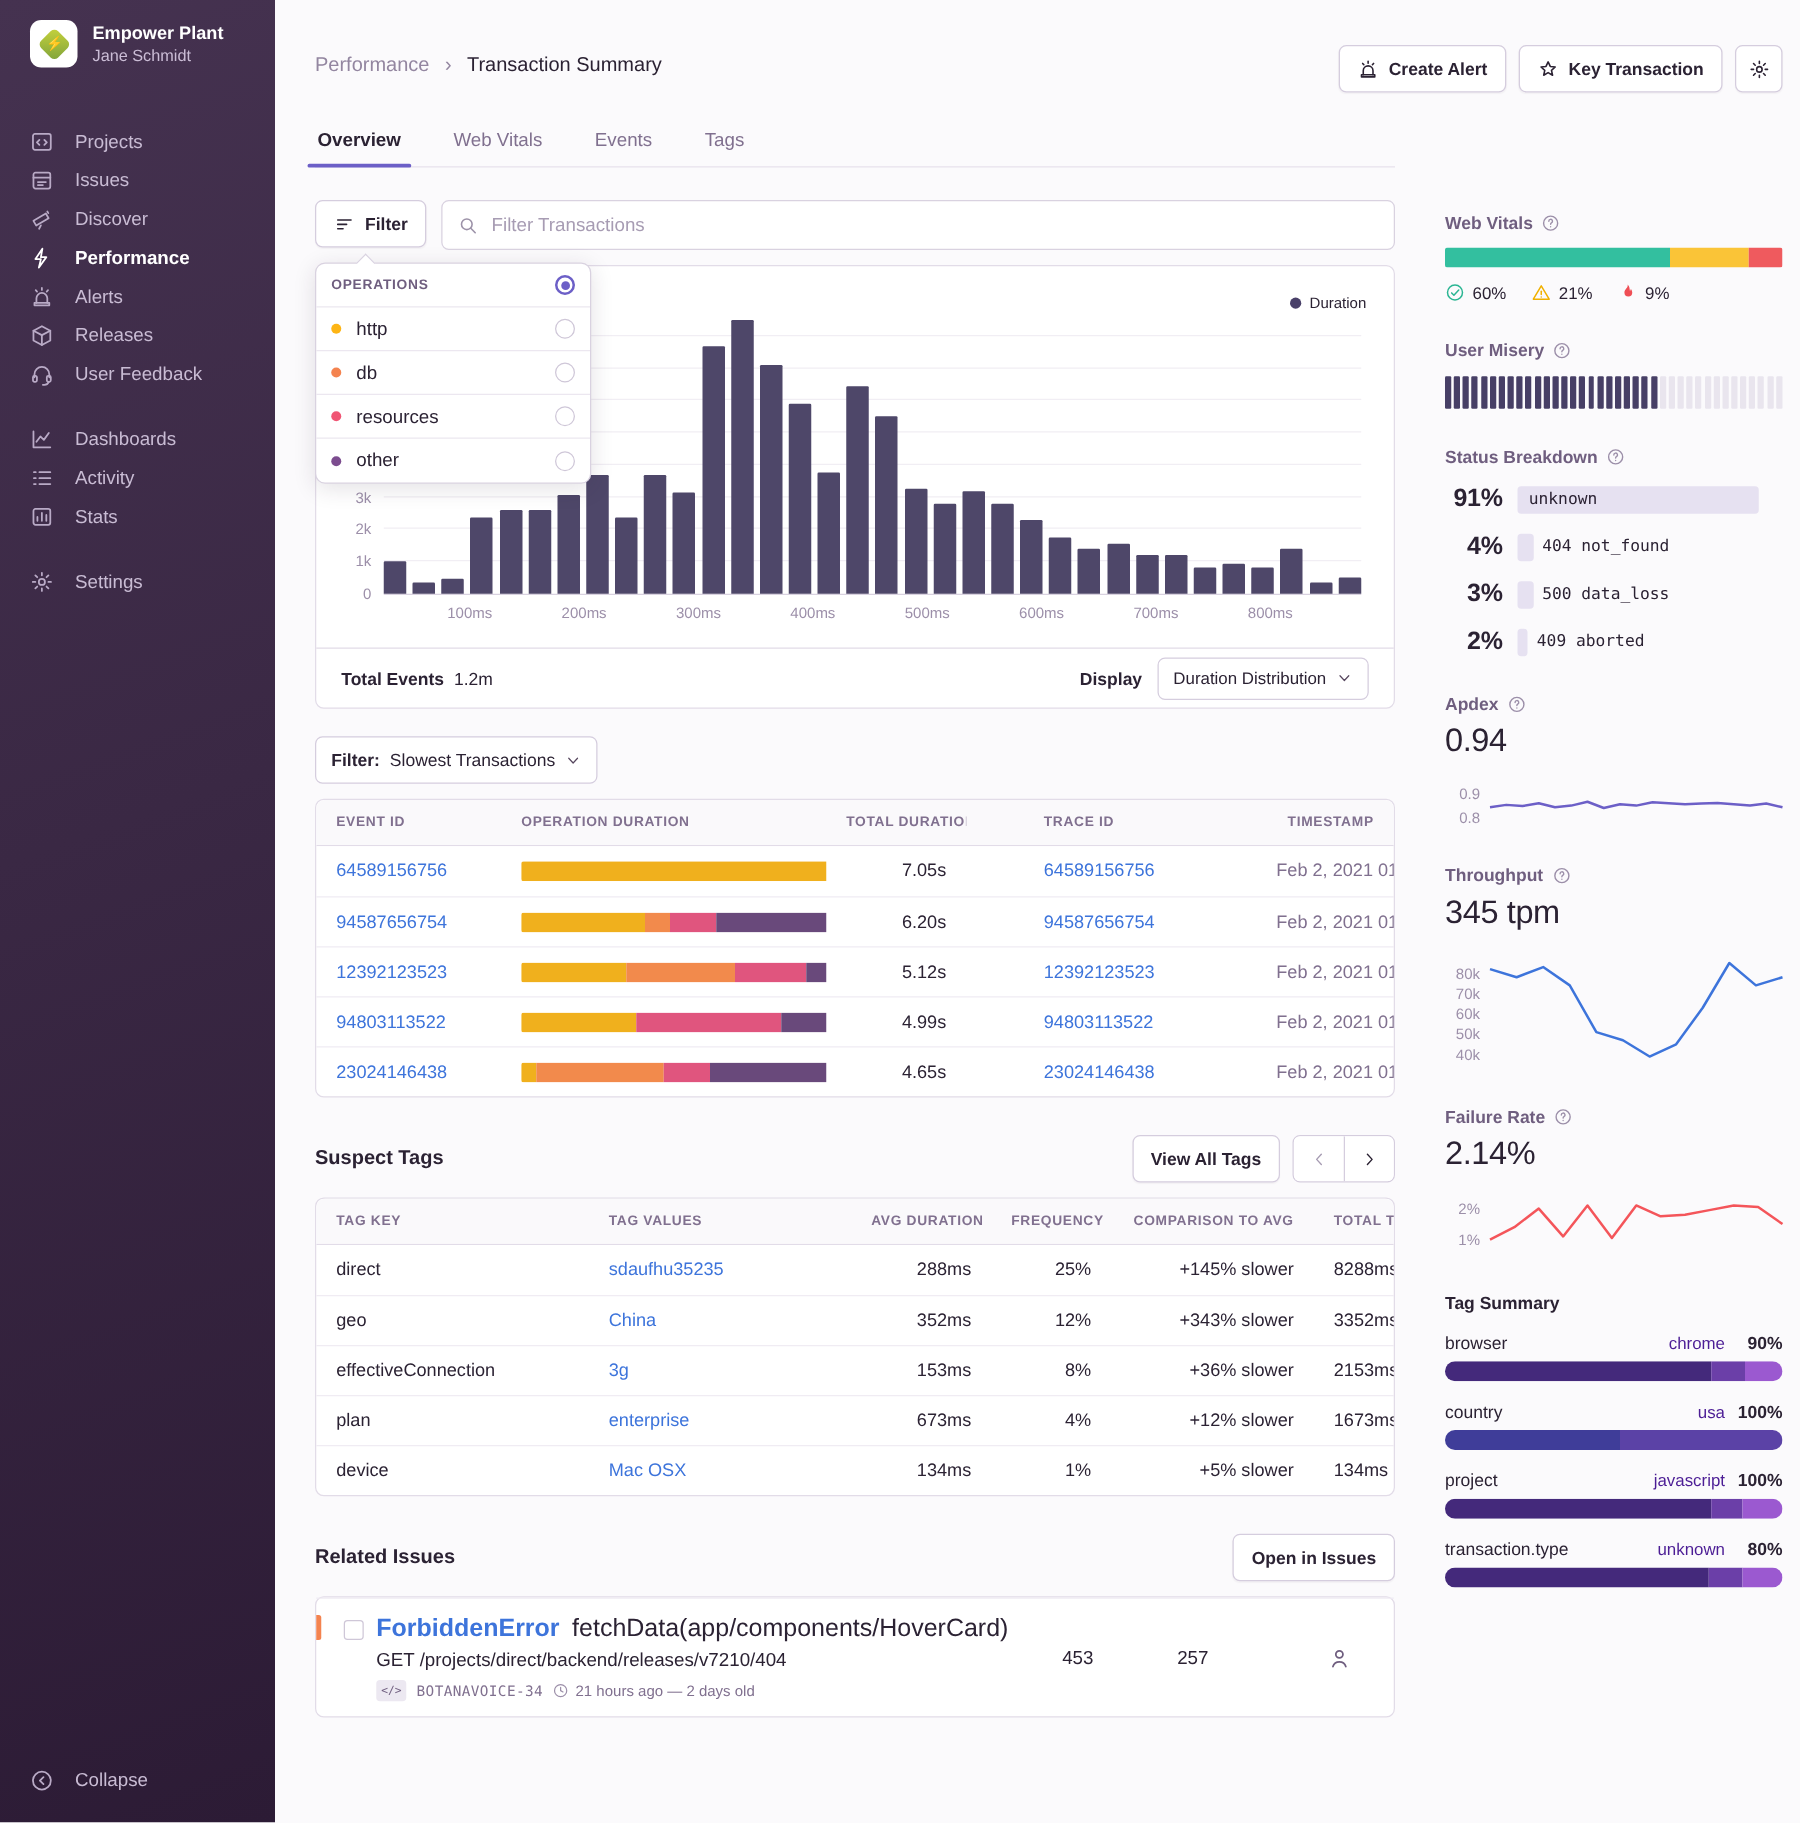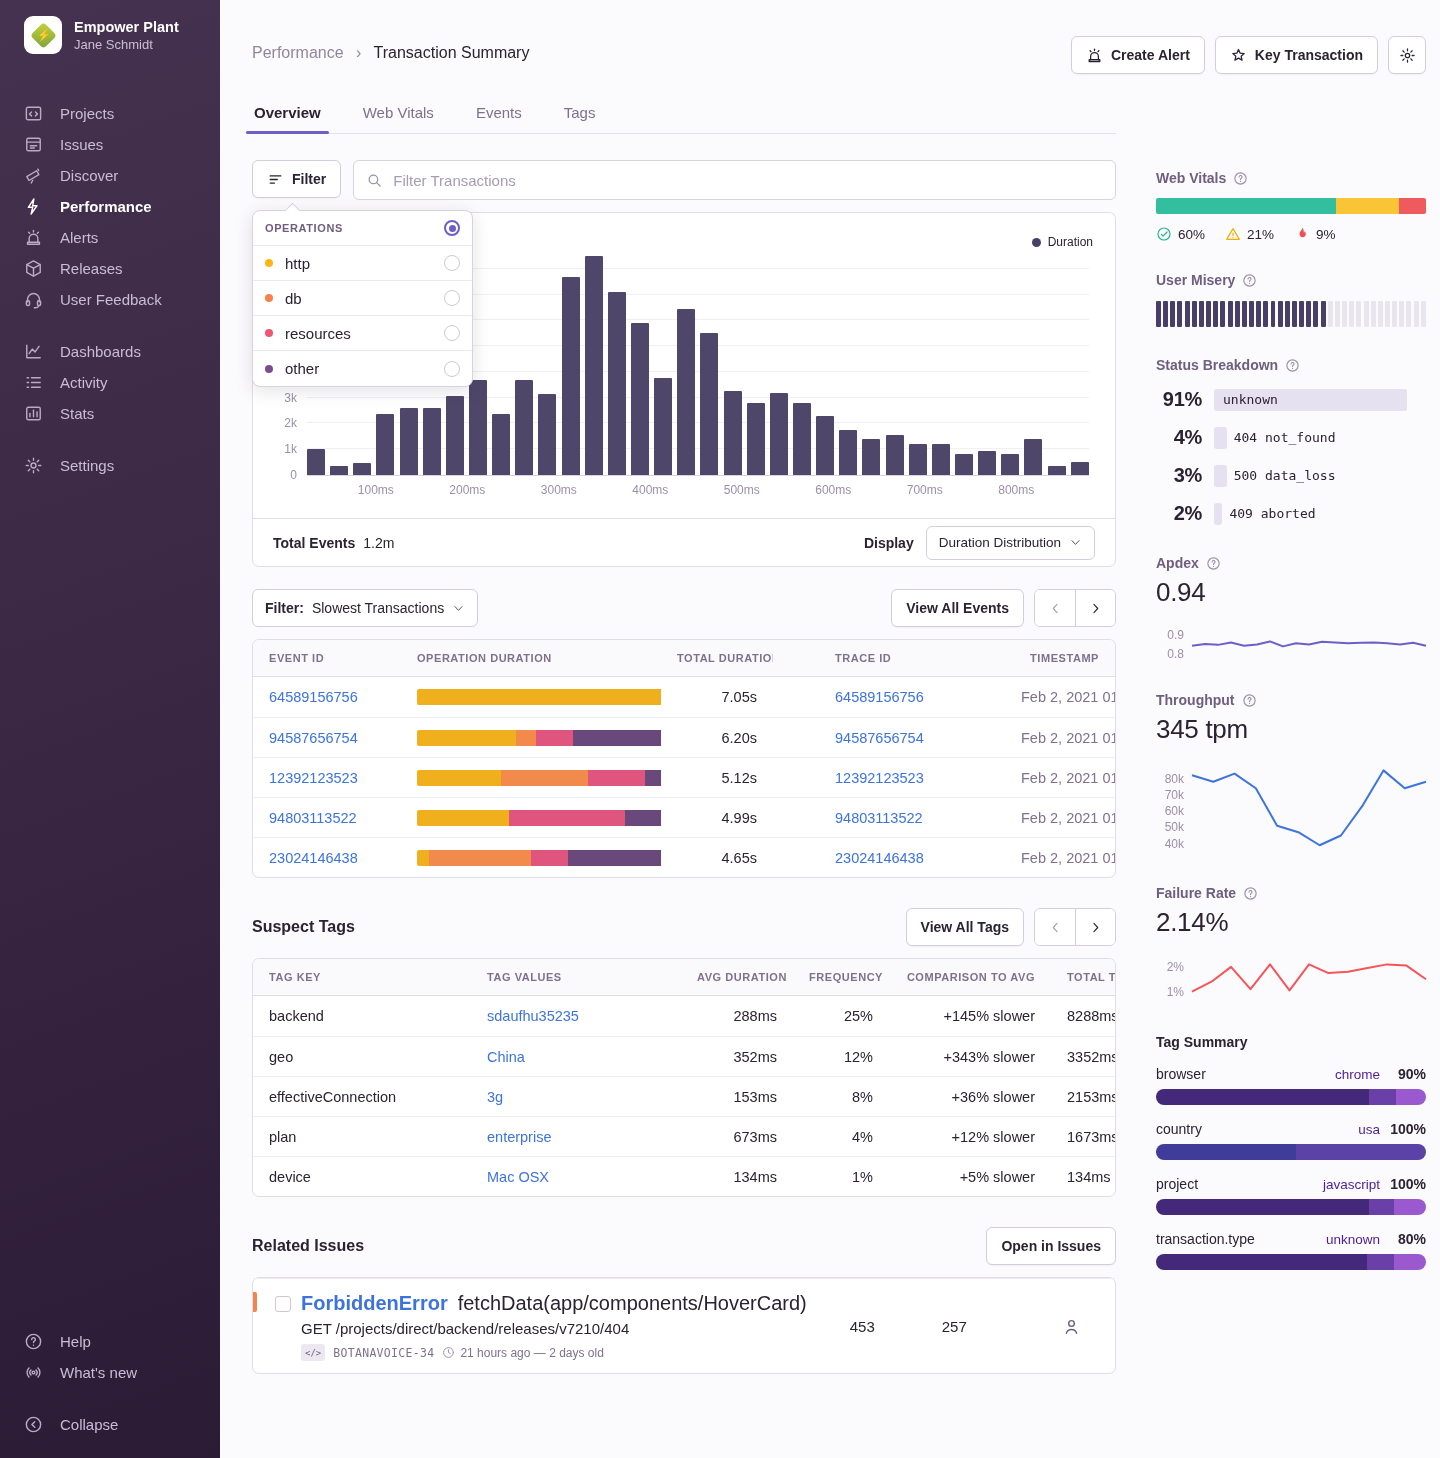--- a/index.html
+++ b/index.html
@@ -289,44 +289,20 @@
           <span class="icon">
             <svg viewBox="0 0 24 24" fill="none" stroke="currentColor" stroke-width="1.8" stroke-linecap="round" stroke-linejoin="round">
               <circle cx="12" cy="12" r="3.1"></circle>
               <path d="M12 2.8v2.6M12 18.6v2.6M2.8 12h2.6M18.6 12h2.6M5.4 5.4l1.9 1.9M16.7 16.7l1.9 1.9M18.6 5.4l-1.9 1.9M7.3 16.7l-1.9 1.9"></path>
             </svg>
           </span>
           <span>Settings</span>
         </div>
       </div>
     <div class="sidebar-spacer"></div>
-    <div id="nav-footer">
-        <div class="nav-item">
-          <span class="icon">
-            <svg viewBox="0 0 24 24" fill="none" stroke="currentColor" stroke-width="1.8" stroke-linecap="round" stroke-linejoin="round">
-              <circle cx="12" cy="12" r="9"></circle>
-              <path d="M9.7 9.5a2.35 2.35 0 1 1 3.4 2.1c-.8.4-1.1 1-1.1 1.8"></path>
-              <path d="M12 16.6v.1"></path>
-            </svg>
-          </span>
-          <span>Help</span>
-        </div>
-        <div class="nav-item">
-          <span class="icon">
-            <svg viewBox="0 0 24 24" fill="none" stroke="currentColor" stroke-width="1.8" stroke-linecap="round" stroke-linejoin="round">
-              <circle cx="12" cy="12" r="1.7"></circle>
-              <path d="M8.8 8.8a4.6 4.6 0 0 0 0 6.4"></path>
-              <path d="M15.2 8.8a4.6 4.6 0 0 1 0 6.4"></path>
-              <path d="M6.3 6.3a8 8 0 0 0 0 11.4"></path>
-              <path d="M17.7 6.3a8 8 0 0 1 0 11.4"></path>
-            </svg>
-          </span>
-          <span>What's new</span>
-        </div>
-      </div>
     <div class="nav-gap"></div>
     <div id="nav-collapse">
         <div class="nav-item">
           <span class="icon">
             <svg viewBox="0 0 24 24" fill="none" stroke="currentColor" stroke-width="1.8" stroke-linecap="round" stroke-linejoin="round">
               <circle cx="12" cy="12" r="9"></circle>
               <path d="m13.6 8.5-3.6 3.5 3.6 3.5"></path>
             </svg>
           </span>
           <span>Collapse</span>
@@ -522,41 +498,20 @@
         <div class="row-controls">
           <button class="select-btn" style="height:38px;font-size:14px">
             <b>Filter:</b>
             <span>Slowest Transactions</span>
             <span class="icon">
                 <svg viewBox="0 0 24 24" fill="none" stroke="currentColor" stroke-width="1.8" stroke-linecap="round" stroke-linejoin="round">
                   <path d="m5.5 8.5 6.5 7 6.5-7"></path>
                 </svg>
               </span>
           </button>
-          <div class="right-controls">
-            <button class="btn">
-                <span>View All Events</span>
-              </button>
-            <div class="pager">
-              <button class="disabled">
-                  <span class="icon">
-                    <svg viewBox="0 0 24 24" fill="none" stroke="currentColor" stroke-width="1.8" stroke-linecap="round" stroke-linejoin="round">
-                      <path d="M14.5 5.5 8.5 12l6 6.5"></path>
-                    </svg>
-                  </span>
-                </button>
-              <button>
-                  <span class="icon">
-                    <svg viewBox="0 0 24 24" fill="none" stroke="currentColor" stroke-width="1.8" stroke-linecap="round" stroke-linejoin="round">
-                      <path d="m9.5 5.5 6 6.5-6 6.5"></path>
-                    </svg>
-                  </span>
-                </button>
-            </div>
-          </div>
         </div>
 
         <div class="panel" style="margin-top:12px">
           <div class="tbl-head ev-grid" id="ev-head">
               <div class="cell">EVENT ID</div>
               <div class="cell">OPERATION DURATION</div>
               <div class="cell r">TOTAL DURATION</div>
               <div class="cell trace-pad">TRACE ID</div>
               <div class="cell r">TIMESTAMP</div>
             </div>
@@ -658,21 +613,21 @@
           <div class="tbl-head tag-grid" id="tag-head">
               <div class="cell">TAG KEY</div>
               <div class="cell">TAG VALUES</div>
               <div class="cell r">AVG DURATION</div>
               <div class="cell r">FREQUENCY</div>
               <div class="cell r">COMPARISON TO AVG</div>
               <div class="cell r">TOTAL TIME LOST</div>
             </div>
           <div id="tag-rows">
               <div class="tbl-row tag-grid">
-                <div class="cell">backend</div>
+                <div class="cell">direct</div>
                 <div class="cell"><span class="link">sdaufhu35235</span></div>
                 <div class="cell r">288ms</div>
                 <div class="cell r">25%</div>
                 <div class="cell r">+145% slower</div>
                 <div class="cell r">8288ms</div>
               </div>
               <div class="tbl-row tag-grid">
                 <div class="cell">geo</div>
                 <div class="cell"><span class="link">China</span></div>
                 <div class="cell r">352ms</div>

